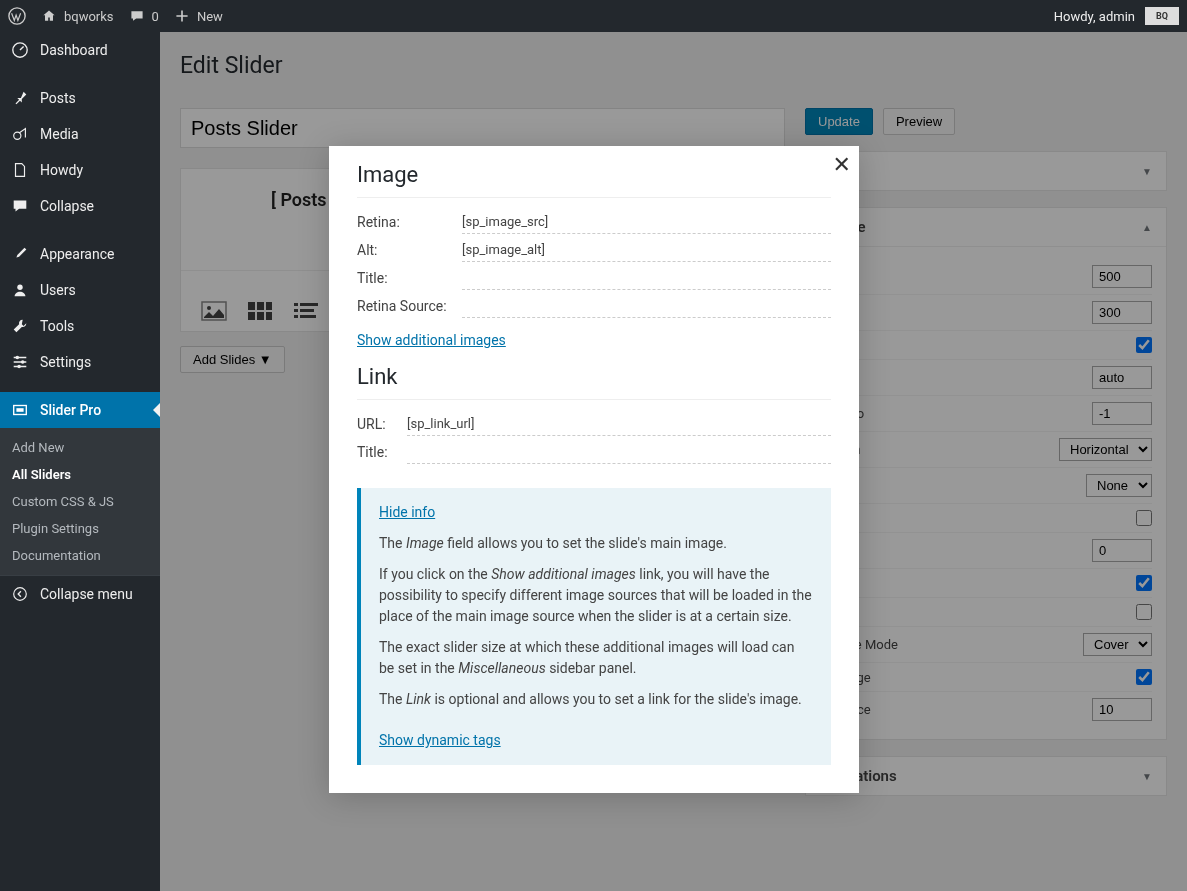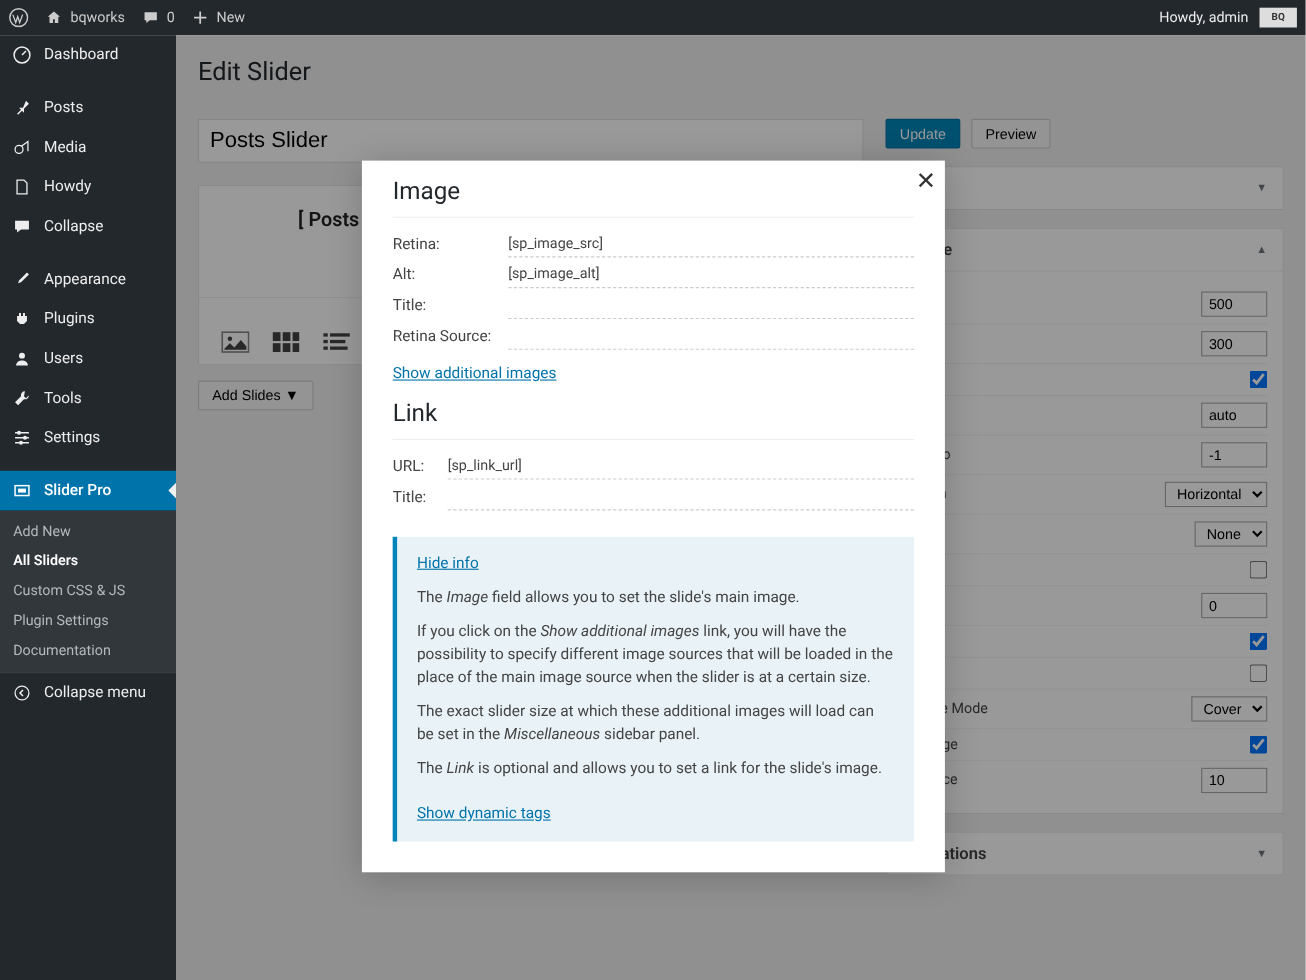--- a/index.html
+++ b/index.html
@@ -166,28 +166,20 @@
         <span>Collapse</span>
       </div>
     <div class="spacer"></div>
     <div class="menu-item">
         <span class="icon">
           <svg viewBox="0 0 20 20" width="18" height="18">
             <path d="M15 3l2 2-8 8-3 1 1-3z"></path>
           </svg>
         </span>
         <span>Appearance</span>
-      </div>
-    <div class="menu-item">
-        <span class="icon">
-          <svg viewBox="0 0 20 20" width="18" height="18">
-            <path d="M7 4v3H5v5l3 3h4l3-3V7h-2V4h-2v3H9V4z"></path>
-          </svg>
-        </span>
-        <span>Plugins</span>
       </div>
     <div class="menu-item">
         <span class="icon">
           <svg viewBox="0 0 20 20" width="18" height="18">
             <circle cx="10" cy="7" r="3"></circle>
             <path d="M4 17c0-3 3-5 6-5s6 2 6 5z"></path>
           </svg>
         </span>
         <span>Users</span>
       </div>

